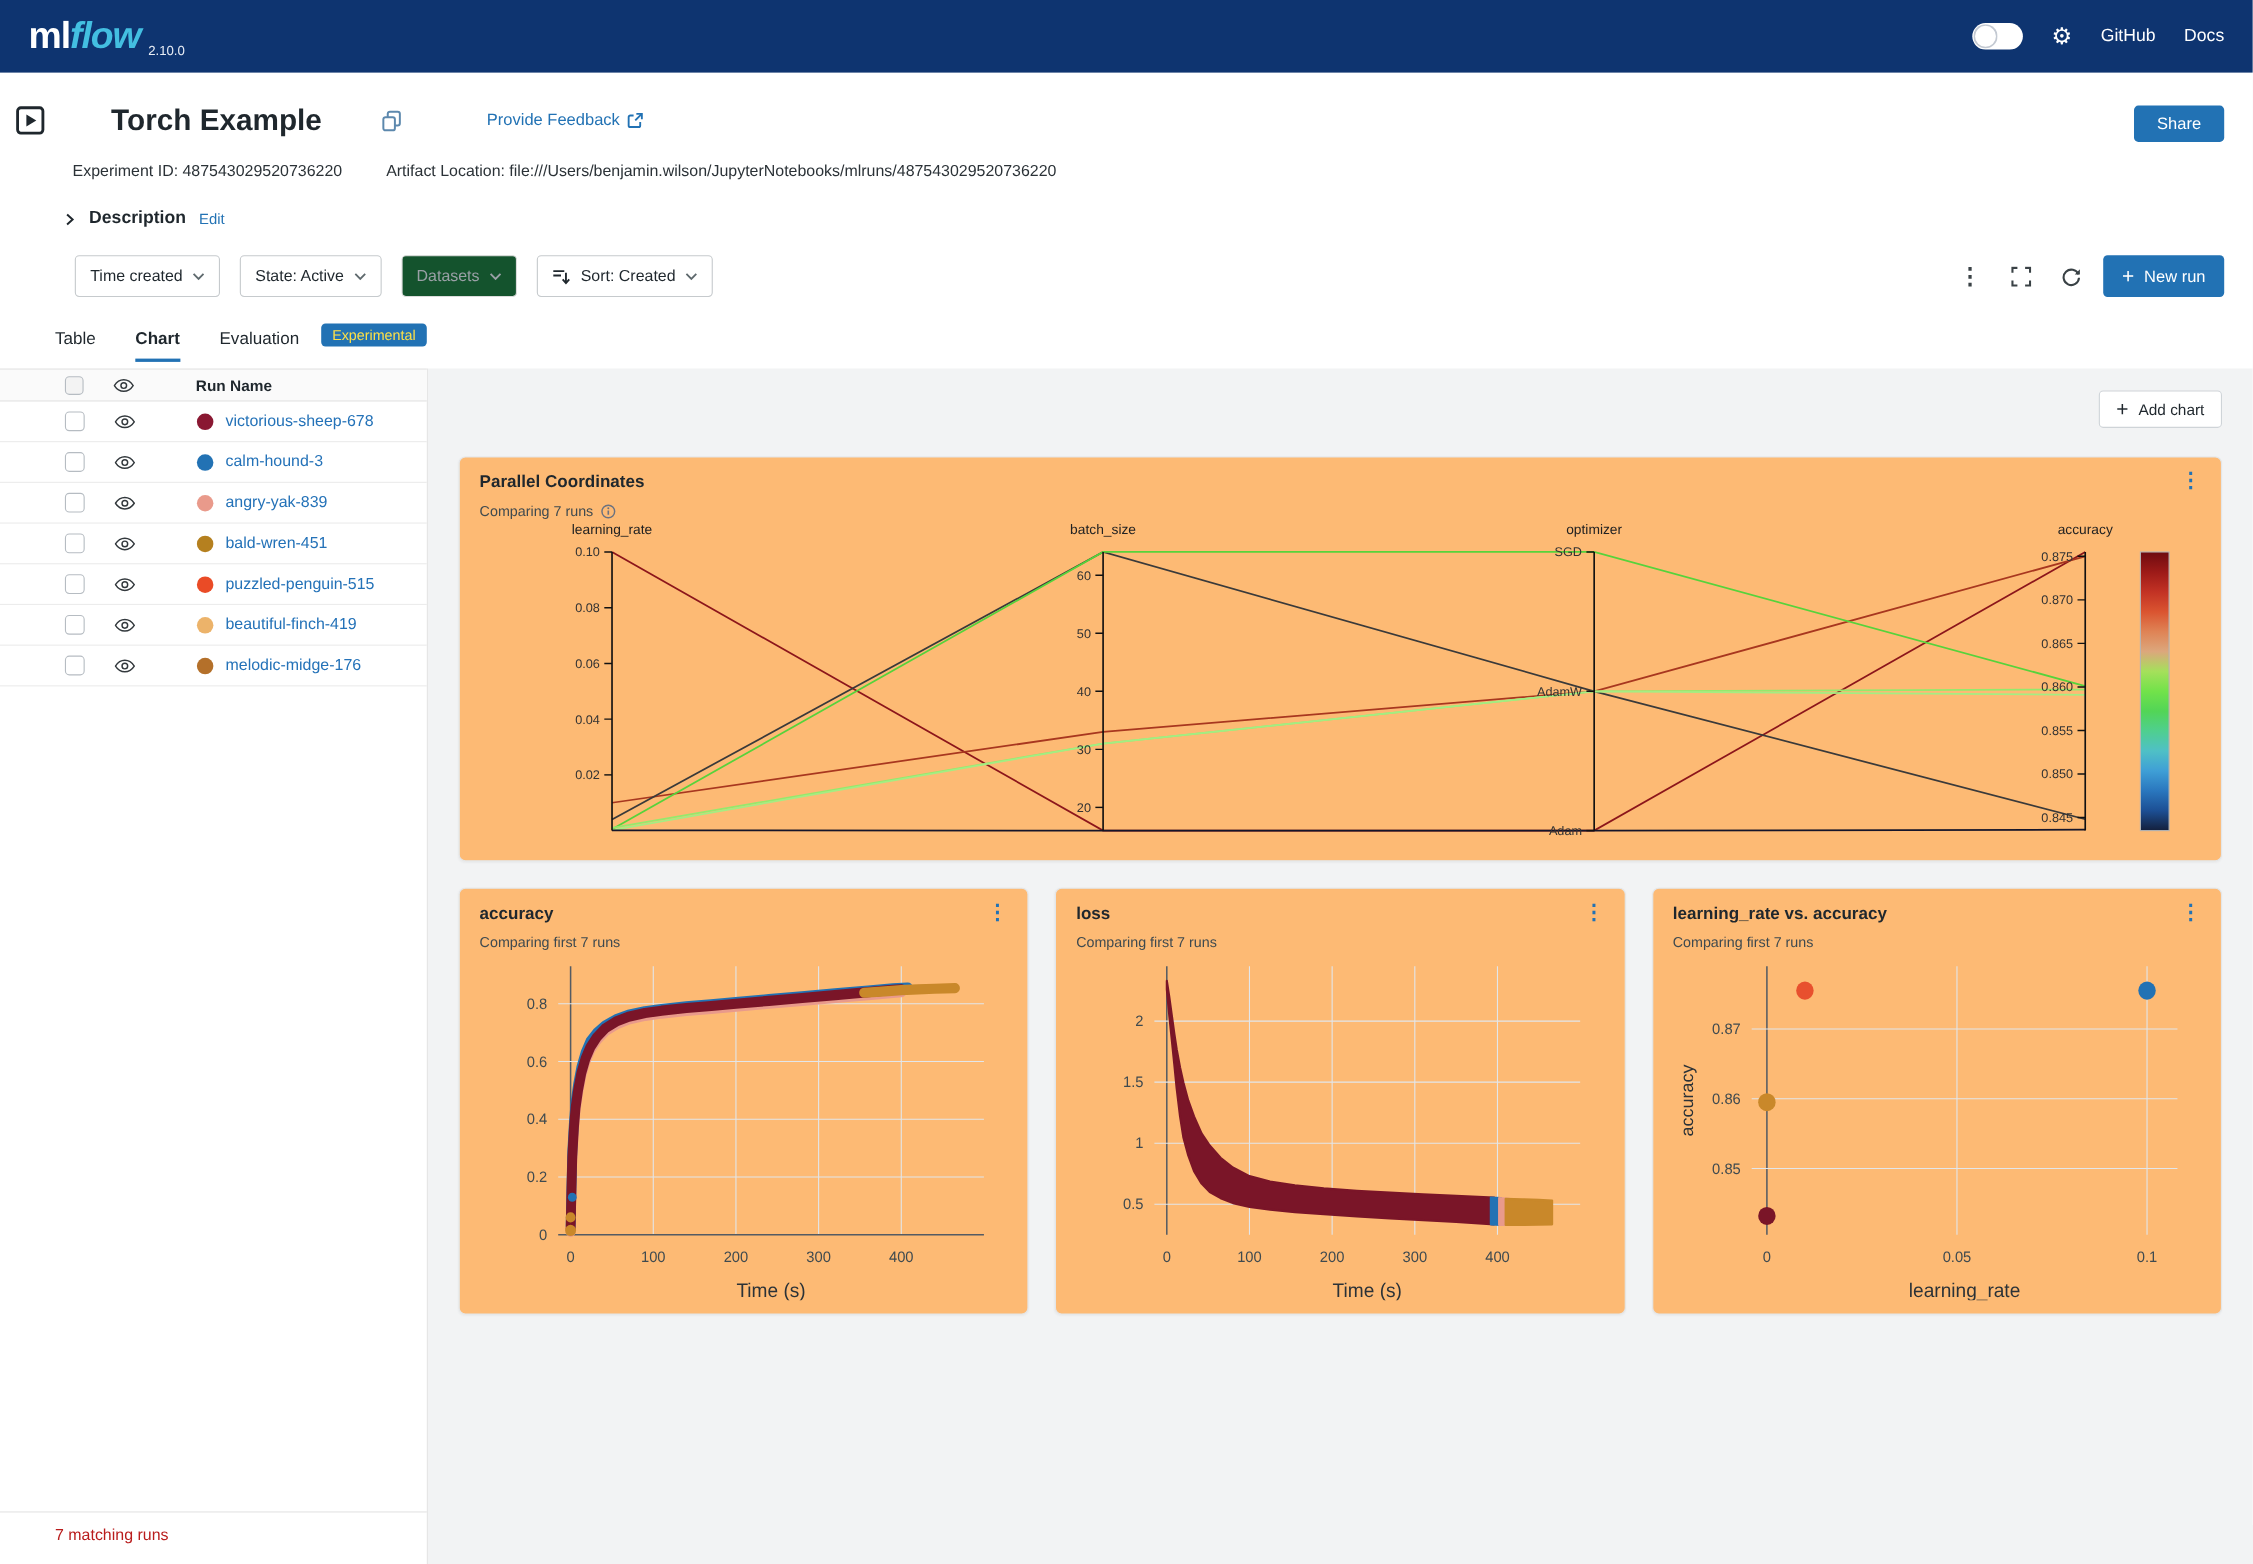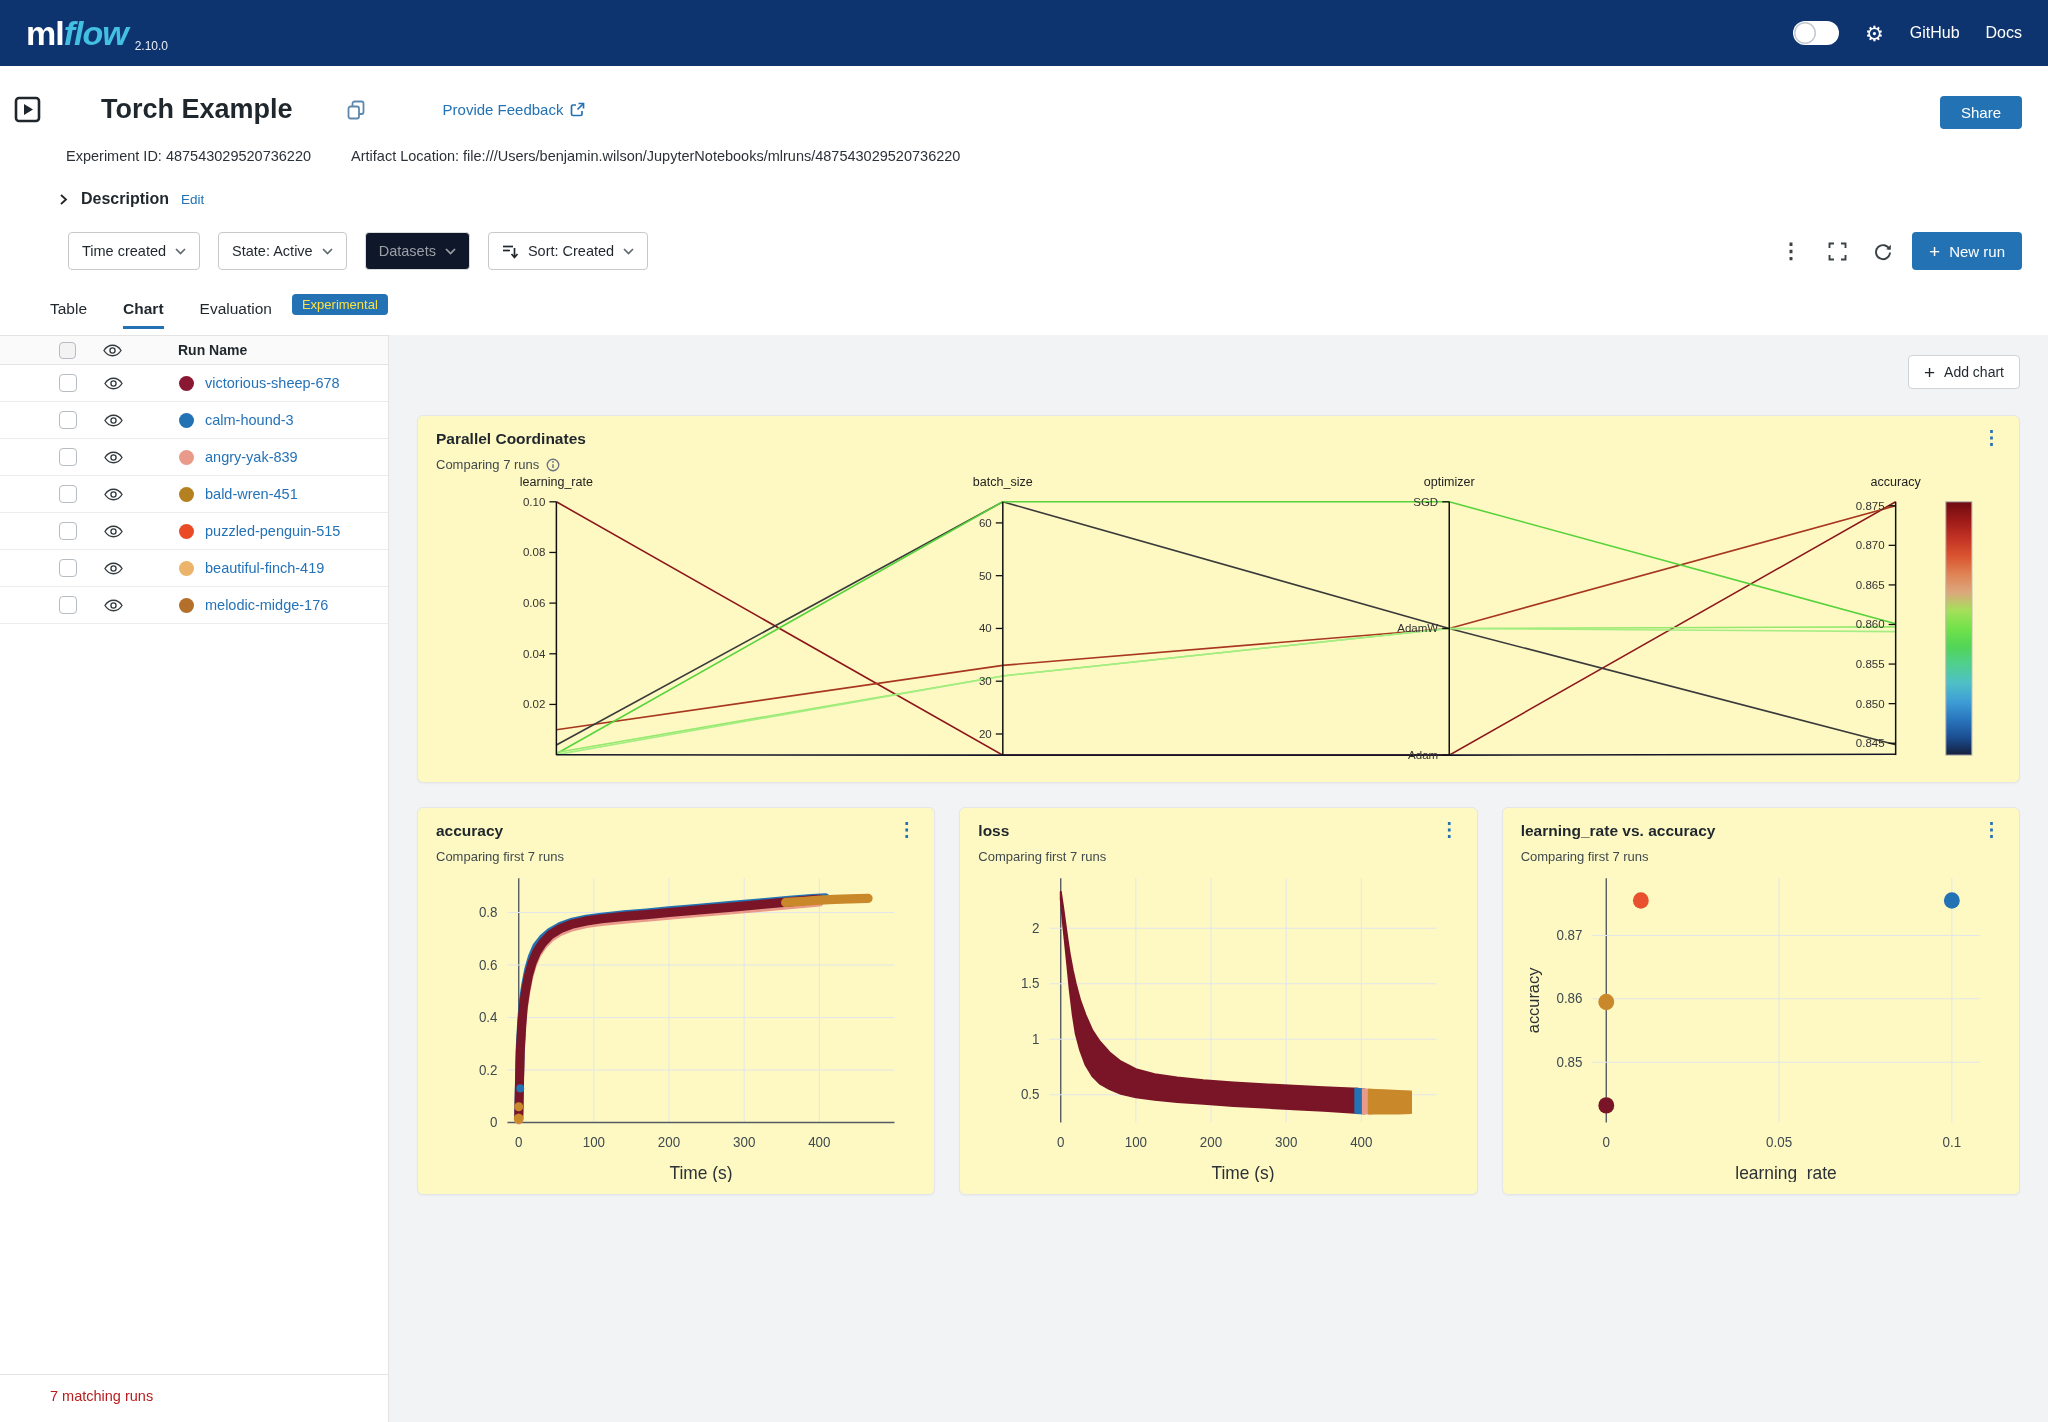--- a/index.html
+++ b/index.html
@@ -33,21 +33,21 @@
   .desc-row { margin:26px 0 0 44px; display:flex; align-items:center; gap:12px; }
   .desc-label { font-size:16px; font-weight:700; }
   .edit-link { color:#2272b4; font-size:13.5px; cursor:pointer; }
 
   
   .filter-row { margin:24px 26px 0 50px; display:flex; align-items:center; flex:none; }
   .search-box { width:497px; height:38px; border:1px solid #c6cacd; border-radius:4px; display:flex; align-items:center; padding:0 12px; gap:9px; background:#fff; }
   .search-box input { border:none; outline:none; flex:1; font-size:14.5px; color:#333; font-family:inherit; background:transparent; }
   .search-box input::placeholder { color:#9aa0a6; }
   .select { height:38px; border:1px solid #c6cacd; border-radius:4px; display:inline-flex; align-items:center; padding:0 13px; gap:9px; font-size:14.5px; margin-left:18px; background:#fff; color:#1f272d; cursor:pointer; }
-  .select.disabled { background:#0f172a; color:#9aa0a6; border-color:#dcdcdc; cursor:default; }
+  .select.disabled { background:#14532d; color:#9aa0a6; border-color:#dcdcdc; cursor:default; }
   .filter-right { margin-left:auto; display:flex; align-items:center; gap:12px; }
   .icon-btn { width:34px; height:34px; display:flex; align-items:center; justify-content:center; color:#3a4246; cursor:pointer; }
   .kebab-dark { font-size:21px; font-weight:700; color:#3a4246; }
   .newrun-btn { background:#2272b4; color:#fff; height:38px; padding:0 17px; border-radius:4px; font-size:15px; font-weight:500; display:inline-flex; align-items:center; gap:9px; border:none; cursor:pointer; font-family:inherit; }
   .plus { font-size:19px; font-weight:400; line-height:1; }
 
   
   .tabs-row { margin:24px 0 0 50px; display:flex; align-items:center; gap:36px; flex:none; }
   .tab { font-size:15.5px; padding-bottom:11px; position:relative; color:#1f272d; cursor:pointer; }
   .tab.active { font-weight:700; }
@@ -64,21 +64,21 @@
   .runs-col-label { font-size:14px; font-weight:700; }
   .run-dot { width:15px; height:15px; border-radius:50%; margin-right:11px; flex:none; }
   .run-name { font-size:14.5px; color:#2472b8; cursor:pointer; }
   .left-spacer { flex:1; }
   .runs-footer { border-top:1px solid #e3e3e3; padding:13px 0 18px 50px; font-size:14.5px; font-weight:500; color:#b91c1c; flex:none; }
 
   
   .canvas { flex:1; background:#f2f3f4; padding:20px 28px; min-width:0; }
   .addchart-row { display:flex; justify-content:flex-end; }
   .addchart-btn { background:#fff; border:1px solid #cfd4d8; border-radius:4px; height:34px; padding:0 15px; font-size:14px; display:inline-flex; align-items:center; gap:9px; color:#1f272d; cursor:pointer; font-family:inherit; }
-  .card { background:#fef9c3; border:1px solid #e4e6e8; border-radius:6px; padding:14px 18px 12px 18px; box-shadow:0 1px 2px rgba(0,0,0,0.04); }
+  .card { background:#fdba74; border:1px solid #e4e6e8; border-radius:6px; padding:14px 18px 12px 18px; box-shadow:0 1px 2px rgba(0,0,0,0.04); }
   .card-parallel { margin-top:26px; }
   .card-head { display:flex; justify-content:space-between; align-items:flex-start; }
   .card-title { font-size:15.5px; font-weight:700; }
   .card-sub { font-size:13px; color:#3f4a4f; margin-top:9px; display:flex; align-items:center; gap:7px; }
   .card-kebab { color:#2272b4; font-size:19px; font-weight:700; line-height:15px; cursor:pointer; }
   .cards-row { display:flex; gap:24px; margin-top:24px; }
   .cards-row .card { flex:1; min-width:0; }
   svg.plot { display:block; width:100%; }
   text { font-family:"Liberation Sans",sans-serif; }
 </style>

